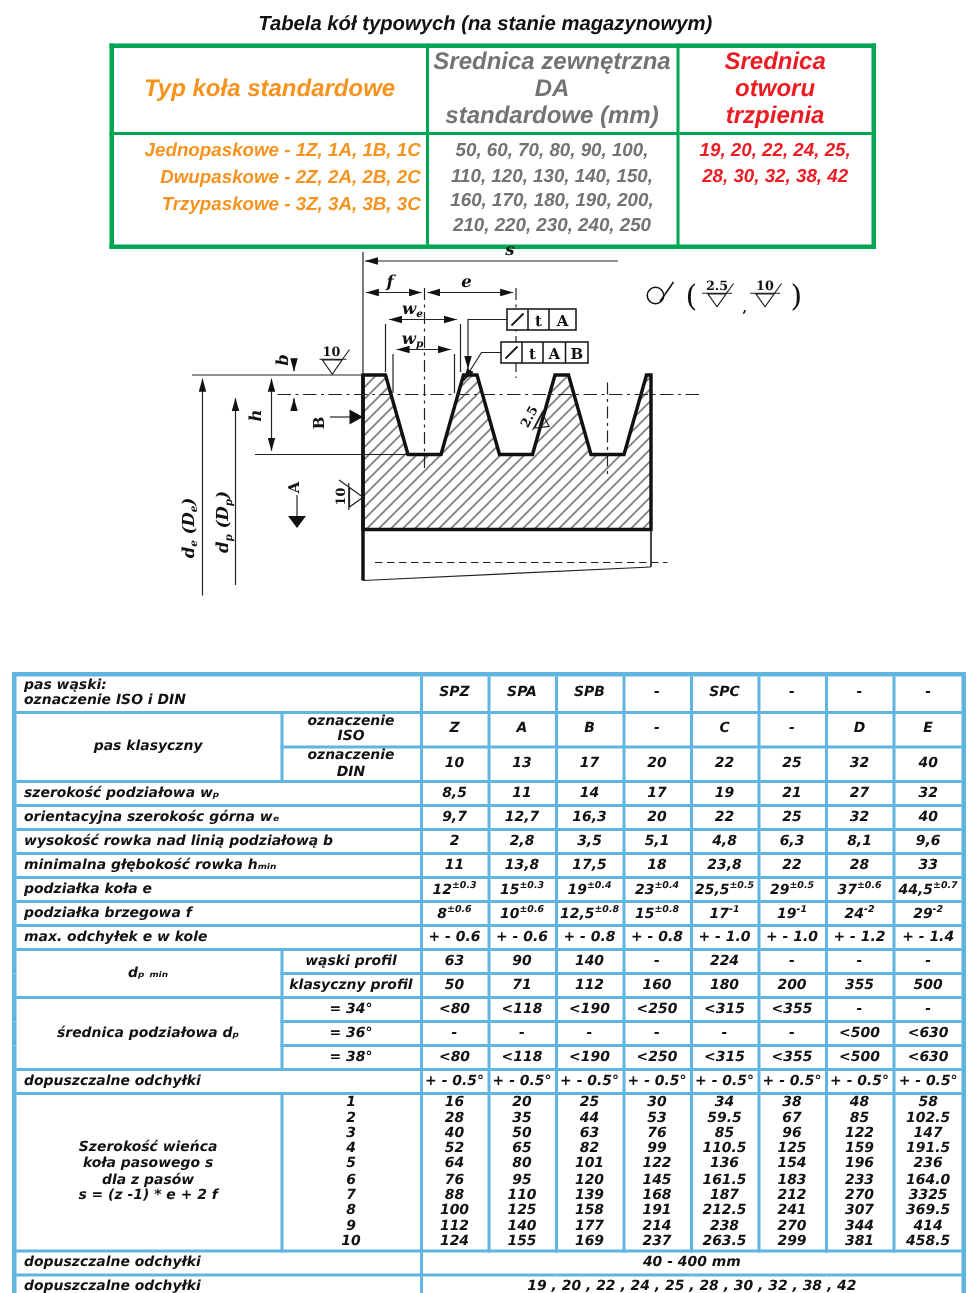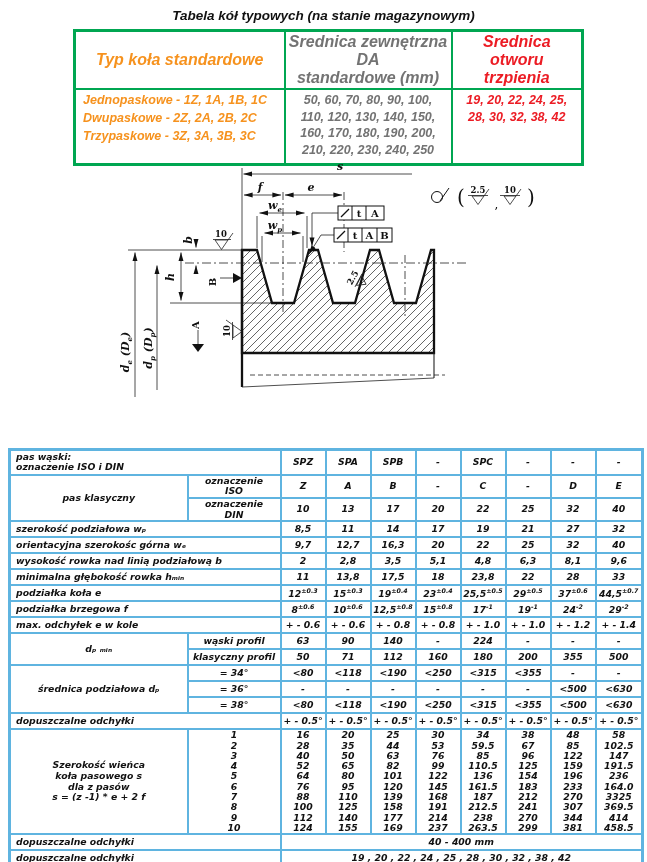--- a/index.html
+++ b/index.html
@@ -9,21 +9,21 @@
   #title{position:absolute;left:0;top:8px;width:647px;text-align:center;
          font:bold italic 13.5px "Liberation Sans",sans-serif;color:#111;}
   
   #stock{position:absolute;left:73px;top:29px;border-collapse:collapse;table-layout:fixed;width:508px;}
   #stock td,#stock th{border:2px solid #00A651;white-space:pre-line;padding:1px 3px;
         font:bold italic 12.5px "Liberation Sans",sans-serif;}
   #stock{border:3px solid #00A651;}
   #stock th{height:36px;vertical-align:middle;text-align:center;font-size:16px;border-radius:11px;}
   #stock td{height:70px;vertical-align:top;text-align:center;}
   .oc{color:#F6921E;} .bc{color:#737373;} .rc{color:#EC1C24;}
-  #stock td.oc{text-align:left;padding-left:7px;line-height:1.45;}
+  #stock td.oc{text-align:right;padding-left:7px;line-height:1.45;}
   #stock td.bc,#stock td.rc{line-height:1.32;padding-top:2px;}
   
   #draw{position:absolute;left:85px;top:152px;}
   .dt{font:bold italic 11px "DejaVu Serif",serif;fill:#111;}
   .dt .ss{font-size:7px;}
   .ft{font:bold 10px "DejaVu Serif",serif;fill:#111;}
   .rt{font:bold 8.5px "DejaVu Serif",serif;fill:#111;}
   .pt{font:20px "DejaVu Serif",serif;fill:#111;}
   .thin{stroke:#222;stroke-width:0.8;fill:none;}
   .thick{stroke:#111;stroke-width:2.3;fill:none;}

